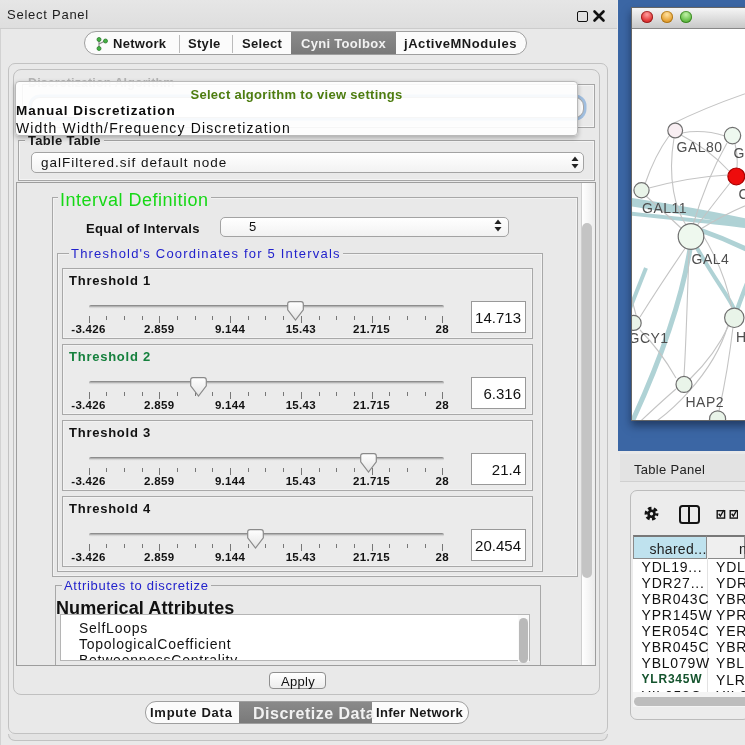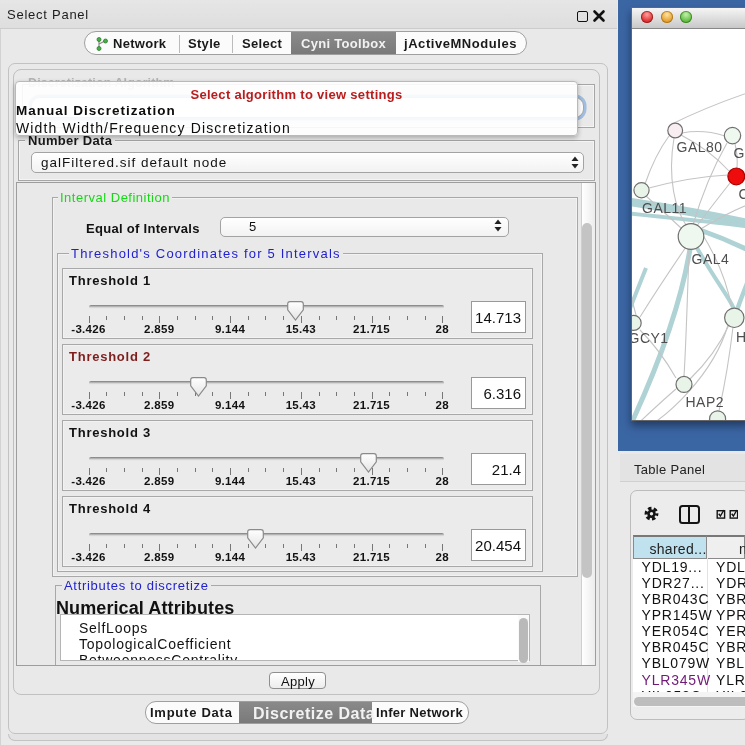--- a/index.html
+++ b/index.html
@@ -43,33 +43,33 @@
 <div class="abs" style="left:8px;top:734px;width:600px;height:7px;background:#e3e3e3;border:1px solid #c2c2c2;border-top:none;border-radius:0 0 7px 7px;box-sizing:border-box;"></div>
 
 <div class="abs" style="left:13px;top:69px;width:587px;height:626px;border:1px solid #c0c0c0;border-radius:8px;background:#e9e9e9;box-sizing:border-box;"></div>
 
 <div class="abs" style="left:22px;top:84px;width:571px;height:42px;border:1px solid #a6a6a6;box-shadow:inset 0 0 0 1px #f4f4f4;"></div>
 <div class="abs b" style="left:28px;top:76px;font-size:12.5px;letter-spacing:0.1px;color:#b4b4b4;background:transparent;">Discretization Algorithm</div>
 
 <div class="abs" style="left:31px;top:97px;width:553px;height:21px;background:#fdfdfd;border:1px solid #a5a5a5;border-radius:9px;box-shadow:0 0 0 2.5px rgba(100,155,215,0.55);box-sizing:border-box;"></div>
 
 <div class="abs" style="left:18px;top:140px;width:575px;height:39px;border:1px solid #a6a6a6;box-shadow:inset 0 0 0 1px #f4f4f4;"></div>
-<div class="abs b" style="left:25px;top:133px;font-size:13px;color:#1a1a1a;background:#e9e9e9;padding:0 3px;">Number Data</div>
+<div class="abs b" style="left:25px;top:133px;font-size:13px;color:#1a1a1a;background:#e9e9e9;padding:0 3px;">Table Table</div>
 
 <div class="abs" style="left:31px;top:152px;width:553px;height:21px;background:linear-gradient(#ffffff,#f2f2f2);border:1px solid #a3a3a3;border-radius:5px;box-sizing:border-box;"></div>
 <div class="abs" style="left:41px;top:155px;font-size:13.5px;letter-spacing:1.0px;color:#111;">galFiltered.sif default node</div>
 <svg class="abs" style="left:570px;top:156px;" width="10" height="13" viewBox="0 0 10 13">
   <path d="M5 0.5 L8.5 5 L1.5 5 Z" fill="#222"></path>
     <path d="M5 12.5 L8.5 8 L1.5 8 Z" fill="#222"></path>
 </svg>
 
 <div class="abs" style="left:16px;top:182px;width:580px;height:484px;border:1px solid #9d9d9d;background:#e9e9e9;box-sizing:border-box;"></div>
 
 <div class="abs" style="left:52px;top:197px;width:524px;height:378px;border:1px solid #a8a8a8;box-shadow:inset 0 0 0 1px #f2f2f2;"></div>
-<div class="abs" style="left:58px;top:190px;font-size:13px;letter-spacing:0.5px;color:#16d816;background:#e9e9e9;padding:0 2px;">Interval Definition</div>
+<div class="abs" style="left:58px;top:190px;font-size:18px;letter-spacing:0.5px;color:#16d816;background:#e9e9e9;padding:0 2px;">Interval Definition</div>
 
 <div class="abs b" style="left:86px;top:221px;font-size:13px;color:#111;">Equal of Intervals</div>
 <div class="abs" style="left:220px;top:217px;width:289px;height:20px;background:linear-gradient(#ffffff,#f2f2f2);border:1px solid #a3a3a3;border-radius:5px;box-sizing:border-box;"></div>
 <div class="abs" style="left:249px;top:219px;font-size:13px;color:#111;">5</div>
 <svg class="abs" style="left:493px;top:218px;" width="10" height="15" viewBox="0 0 10 13">
   <path d="M5 0.5 L8.5 5 L1.5 5 Z" fill="#222"></path>
     <path d="M5 12.5 L8.5 8 L1.5 8 Z" fill="#222"></path>
 </svg>
 
 <div class="abs" style="left:57px;top:253px;width:484px;height:317px;border:1px solid #a8a8a8;box-shadow:inset 0 0 0 1px #f2f2f2;"></div>
@@ -111,21 +111,21 @@
         <linearGradient id="tg1" x1="0" y1="0" x2="0" y2="1">
           <stop offset="0" stop-color="#ffffff"></stop>
           <stop offset="1" stop-color="#e4e4e4"></stop>
         </linearGradient>
       </defs>
       <path d="M3 0.7 H14 Q16.3 0.7 16.3 3 V8.8 L8.5 19 L0.7 8.8 V3 Q0.7 0.7 3 0.7 Z" fill="url(#tg1)" stroke="#8a8a8a" stroke-width="1.2"></path>
     </svg>
     <div class="abs" style="left:471px;top:300.5px;width:54.5px;height:32.5px;background:#fff;border:1px solid #999;box-sizing:border-box;"></div>
     <div class="abs" style="left:471px;top:308.5px;width:50px;text-align:right;font-size:15px;letter-spacing:0;color:#111;">14.713</div>
     <div class="abs" style="left:62px;top:343.5px;width:471px;height:71px;border:1px solid #a8a8a8;box-shadow:inset 0 0 0 1px #f2f2f2;background:#ebebeb;box-sizing:border-box;"></div>
-    <div class="abs b" style="left:69px;top:348.5px;font-size:13px;letter-spacing:0.75px;color:#7f1d1d;">Threshold 2</div>
+    <div class="abs b" style="left:69px;top:348.5px;font-size:13px;letter-spacing:0.75px;color:#15803d;">Threshold 2</div>
     <div class="abs" style="left:89px;top:380.5px;width:354.5px;height:4.5px;border-radius:2.5px;background:linear-gradient(#7a7a7a 0%,#a8a8a8 30%,#d4d4d4 60%,#f0f0f0 100%);"></div>
     <div class="abs" style="left:88.5px;top:392px;width:1px;height:7px;background:#777;"></div>
     <div class="abs" style="left:106.2px;top:392px;width:1px;height:4px;background:#777;"></div>
     <div class="abs" style="left:123.9px;top:392px;width:1px;height:4px;background:#777;"></div>
     <div class="abs" style="left:141.6px;top:392px;width:1px;height:4px;background:#777;"></div>
     <div class="abs" style="left:159.3px;top:392px;width:1px;height:7px;background:#777;"></div>
     <div class="abs" style="left:176.9px;top:392px;width:1px;height:4px;background:#777;"></div>
     <div class="abs" style="left:194.6px;top:392px;width:1px;height:4px;background:#777;"></div>
     <div class="abs" style="left:212.3px;top:392px;width:1px;height:4px;background:#777;"></div>
     <div class="abs" style="left:230.0px;top:392px;width:1px;height:7px;background:#777;"></div>
@@ -259,21 +259,21 @@
 
 <div class="abs" style="left:145px;top:700.5px;width:324px;height:23px;background:#fbfbfb;border:1px solid #9f9f9f;border-radius:11px;box-sizing:border-box;overflow:hidden;">
   <div class="abs" style="left:92.5px;top:0;width:1px;height:23px;background:#bbb;"></div>
   <div class="abs" style="left:93px;top:0;width:133px;height:23px;background:linear-gradient(#8a8a8a,#787878);"></div>
 </div>
 <div class="abs b" style="left:150px;top:704.5px;font-size:13px;letter-spacing:0.75px;color:#191919;">Impute Data</div>
 <div class="abs b" style="left:253px;top:704.5px;font-size:16px;letter-spacing:0.5px;color:#f2f2f2;">Discretize Data</div>
 <div class="abs b" style="left:376px;top:704.5px;font-size:13px;color:#191919;">Infer Network</div>
 
 <div class="abs" style="left:15px;top:81px;width:563px;height:55px;background:rgba(255,255,255,0.9);border:1px solid #b9b9b9;border-radius:4px;box-shadow:0 2px 5px rgba(0,0,0,0.28);box-sizing:border-box;"></div>
-<div class="abs b" style="left:0;top:87px;width:593px;text-align:center;font-size:13px;color:#b91c1c;">Select algorithm to view settings</div>
+<div class="abs b" style="left:0;top:87px;width:593px;text-align:center;font-size:13px;color:#4d7c0f;">Select algorithm to view settings</div>
 <div class="abs b" style="left:16px;top:103px;font-size:13.5px;letter-spacing:1.0px;color:#0c0c0c;">Manual Discretization</div>
 <div class="abs" style="left:16px;top:119.5px;font-size:14px;letter-spacing:1.15px;color:#0c0c0c;">Width Width/Frequency Discretization</div>
 
 <div class="abs" style="left:618px;top:0;width:127px;height:451px;background:#3b66a4;"></div>
 
 <div class="abs" style="left:631px;top:7px;width:118px;height:414px;background:#fff;border:1px solid #666;box-shadow:0 5px 8px rgba(10,20,40,0.5);box-sizing:border-box;"></div>
 <div class="abs" style="left:632px;top:8px;width:117px;height:20px;background:linear-gradient(#f5f5f5,#c8c8c8);border-bottom:1px solid #888;"></div>
 <div class="abs" style="left:641px;top:11px;width:11.5px;height:11.5px;border-radius:50%;background:radial-gradient(circle at 50% 30%,#ff9f9f,#e23737 60%,#c02020);box-shadow:inset 0 0 0 1px rgba(120,20,20,0.6);"></div>
 <div class="abs" style="left:661px;top:11px;width:11.5px;height:11.5px;border-radius:50%;background:radial-gradient(circle at 50% 30%,#ffe2a0,#e7a437 60%,#c08020);box-shadow:inset 0 0 0 1px rgba(150,100,10,0.6);"></div>
 <div class="abs" style="left:680px;top:11px;width:11.5px;height:11.5px;border-radius:50%;background:radial-gradient(circle at 50% 30%,#c2f2a8,#68c04a 60%,#459328);box-shadow:inset 0 0 0 1px rgba(40,110,20,0.6);"></div>
@@ -369,21 +369,21 @@
       <div class="abs" style="left:8.5px;top:32.96px;font-size:14px;letter-spacing:0.8px;color:#111;">YBR043C</div>
       <div class="abs" style="left:83px;top:32.96px;font-size:14px;letter-spacing:0.8px;color:#111;">YBR0</div>
       <div class="abs" style="left:8.5px;top:49.09px;font-size:14px;letter-spacing:0.8px;color:#111;">YPR145W</div>
       <div class="abs" style="left:83px;top:49.09px;font-size:14px;letter-spacing:0.8px;color:#111;">YPR1</div>
       <div class="abs" style="left:8.5px;top:65.22px;font-size:14px;letter-spacing:0.8px;color:#111;">YER054C</div>
       <div class="abs" style="left:83px;top:65.22px;font-size:14px;letter-spacing:0.8px;color:#111;">YER0</div>
       <div class="abs" style="left:8.5px;top:81.35px;font-size:14px;letter-spacing:0.8px;color:#111;">YBR045C</div>
       <div class="abs" style="left:83px;top:81.35px;font-size:14px;letter-spacing:0.8px;color:#111;">YBR0</div>
       <div class="abs" style="left:8.5px;top:97.48px;font-size:14px;letter-spacing:0.8px;color:#111;">YBL079W</div>
       <div class="abs" style="left:83px;top:97.48px;font-size:14px;letter-spacing:0.8px;color:#111;">YBL0</div>
-      <div class="abs" style="left:8.5px;top:113.61px;font-size:14px;letter-spacing:0.8px;color:#701a75;">YLR345W</div>
+      <div class="abs" style="left:8.5px;top:113.61px;font-size:12px;letter-spacing:0.8px;color:#14532d;font-weight:bold;">YLR345W</div>
       <div class="abs" style="left:83px;top:113.61px;font-size:14px;letter-spacing:0.8px;color:#111;">YLR3</div>
       <div class="abs" style="left:8.5px;top:129.73999999999998px;font-size:14px;letter-spacing:0.8px;color:#111;">YIL052C</div>
       <div class="abs" style="left:83px;top:129.73999999999998px;font-size:14px;letter-spacing:0.8px;color:#111;">YIL0</div>
     </div>
   </div>
 
 <div class="abs" style="left:633px;top:692px;width:112px;height:15px;background:#f4f4f4;"></div>
 <div class="abs" style="left:634px;top:696.5px;width:115px;height:9.5px;background:#bdbdbd;border-radius:5px;"></div>
 
 </body></html>

